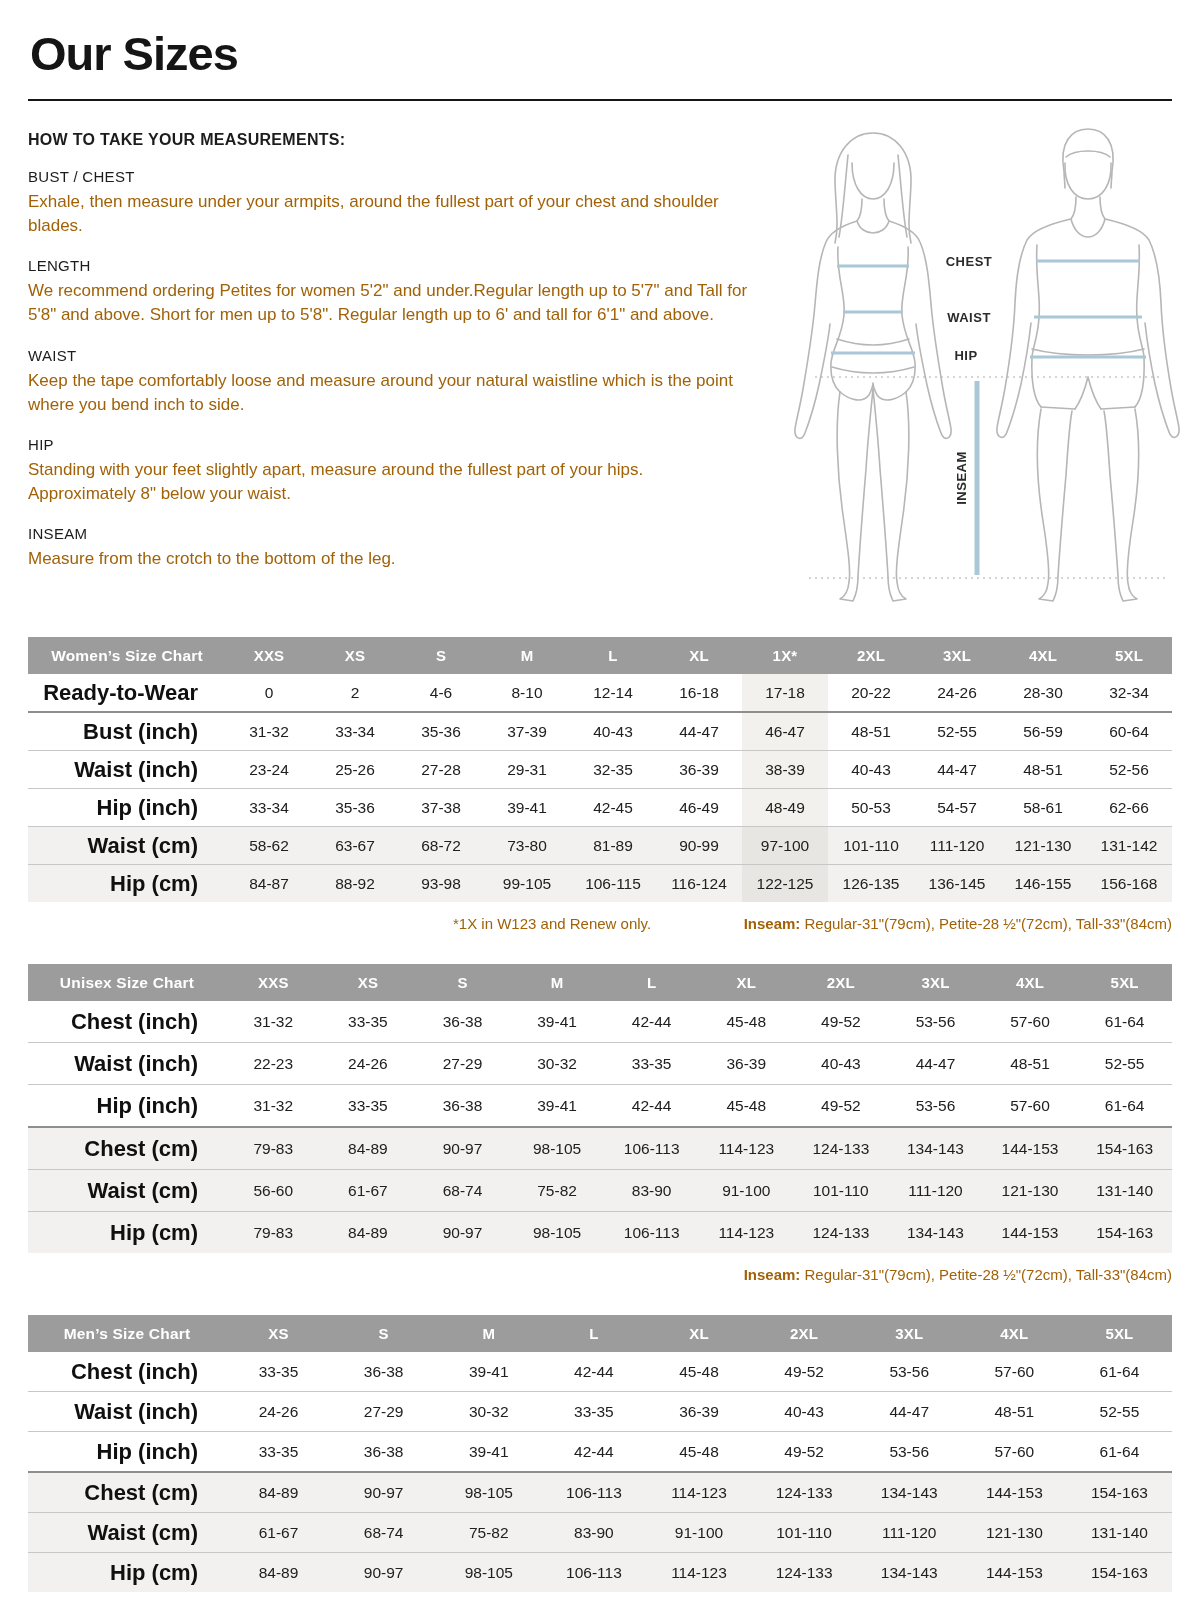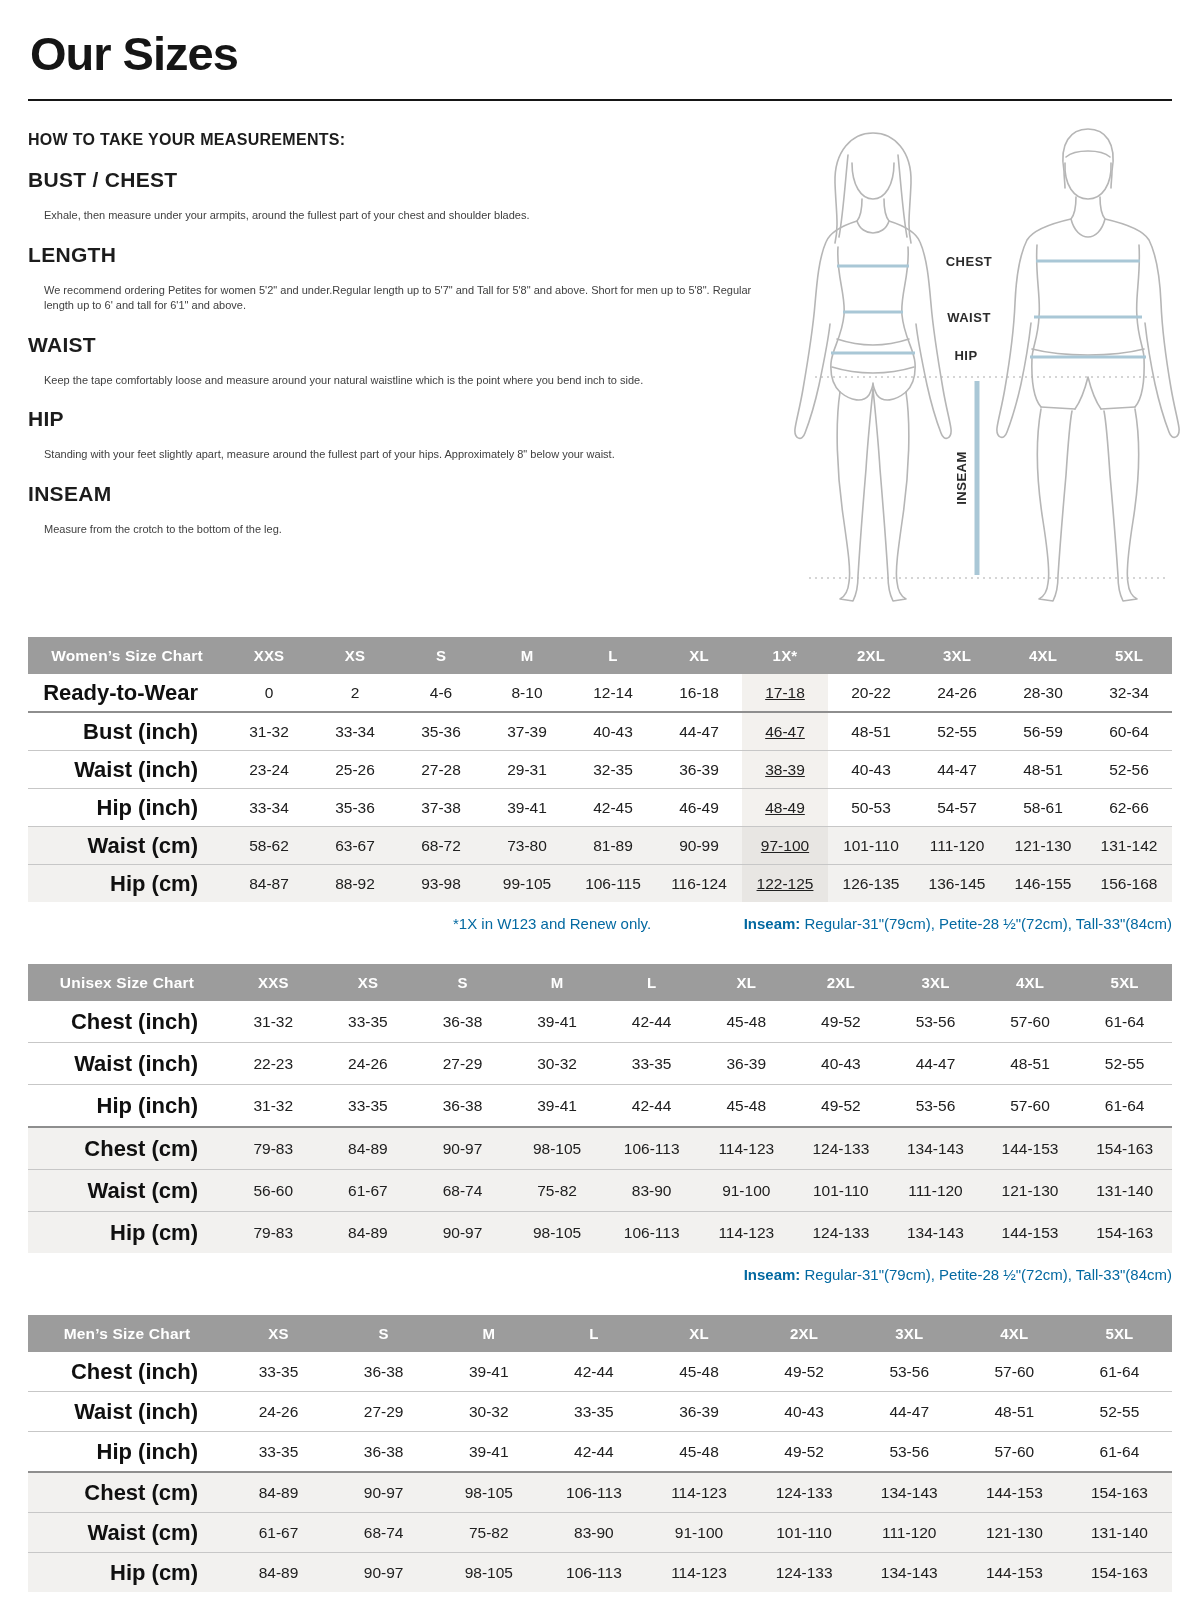--- a/index.html
+++ b/index.html
@@ -3,44 +3,44 @@
 <meta charset="utf-8">
 <style>
   html,body{margin:0;padding:0;background:#ffffff;}
   body{width:1200px;font-family:"Liberation Sans",sans-serif;color:#1c1c1c;}
   .page{width:1200px;box-sizing:border-box;padding:26px 28px 10px 28px;}
   .page-title{font-size:47px;font-weight:900;letter-spacing:-1px;color:#151515;margin:0 0 18px 2px;}
   .title-rule{border:none;border-top:2.5px solid #161616;margin:0 0 24px 0;}
   .top{display:flex;}
   .instructions{flex:0 0 745px;}
   .how-heading{font-size:16px;font-weight:800;letter-spacing:.3px;margin:6px 0 2px;}
-  .sec-head{font-size:21px;font-weight:700;letter-spacing:.3px;margin:19px 0 5px;}
-  .sec-body{font-size:11px;line-height:1.42;color:#404040;margin:16px;max-width:725px;}
+  .sec-head{font-size:15px;font-weight:400;letter-spacing:.3px;margin:19px 0 5px;}
+  .sec-body{font-size:17px;line-height:1.42;color:#a16207;margin:0;max-width:725px;}
   .figure{flex:1;display:flex;justify-content:center;}
   .figure svg{margin-top:0px;}
   .diag-label{font:700 13px "Liberation Sans",sans-serif;fill:#2b2b2b;letter-spacing:.5px;}
   .outline{stroke:var(--outline,#b6b6b6);fill:none;stroke-width:1.6;stroke-linecap:round;stroke-linejoin:round;}
   .mline{stroke:var(--measure,#a9c7d6);stroke-width:3;fill:none;}
   .inseam-bar{stroke:var(--measure,#a9c7d6);stroke-width:5;fill:none;}
   .dotted{stroke:#ababab;stroke-dasharray:2 4;stroke-width:1.2;fill:none;}
   
   table{width:100%;border-collapse:collapse;table-layout:fixed;}
   thead th{background:#9c9c9c;color:#ffffff;font-weight:700;font-size:15px;height:35px;letter-spacing:.2px;}
   th.lbl-h{width:196px;font-size:15.5px;}
   tbody td{text-align:center;font-size:15.5px;color:#202020;height:35px;}
   .t-unisex tbody td{height:39px;}
   .t-men tbody td{height:37px;}
   td.lbl{font-weight:800;text-align:right;padding-right:28px;font-size:22px;color:#101010;}
   tr.sep-thin td{border-top:1px solid #c7c7c7;}
   tr.sep-thick td{border-top:2px solid #8e8e8e;}
   tr.shaded{background:#f2f1ef;}
-  td.hl{background:#f3f1ee;text-decoration:underline;}
+  td.hl{background:#f3f1ee;}
   tr.shaded td.hl{background:#e8e6e3;}
   .tbl{margin-top:32px;}
-  .tbl-note{display:flex;align-items:baseline;font-size:15px;color:#0369a1;margin:13px 0 14px 0;}
+  .tbl-note{display:flex;align-items:baseline;font-size:15px;color:#a16207;margin:13px 0 14px 0;}
   .tbl-note .left{margin-left:425px;}
   .tbl-note .right{margin-left:auto;}
   .tbl-note b{font-weight:800;}
 </style>
 </head>
 <body>
 
 <div class="page">
 
   <h1 class="page-title">Our Sizes</h1>

